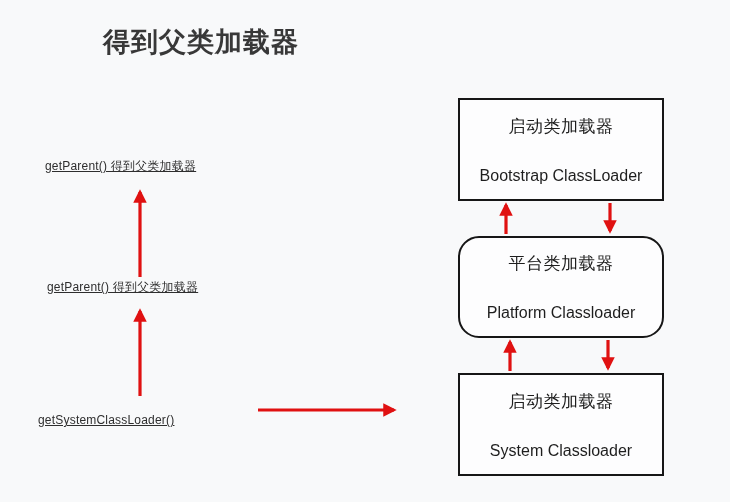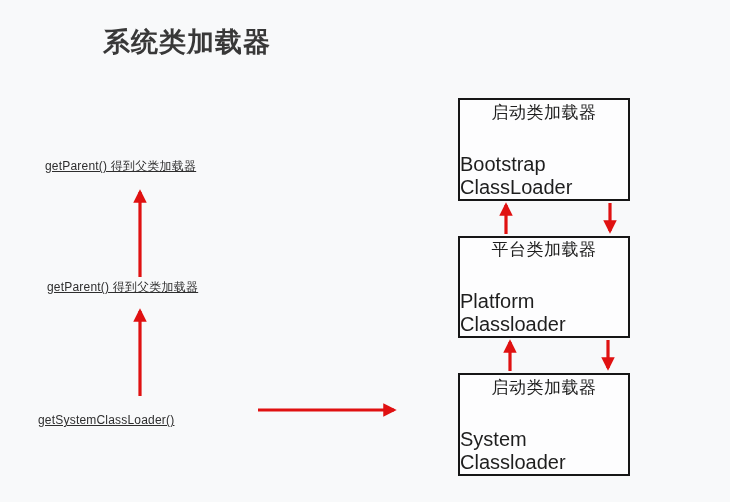--- a/index.html
+++ b/index.html
@@ -22,41 +22,41 @@
   }
   .side-label{
     position:absolute;
     font-size:12px;color:var(--label-color);
     white-space:nowrap;letter-spacing:0.2px;text-decoration:underline;
   }
   .label-1{left:45px;top:158px;}
   .label-2{left:47px;top:279px;}
   .label-3{left:38px;top:397px;margin-top:16px;}
   .loader-box{
-    position:absolute;left:458px;width:172px;height:103px;
+    position:absolute;left:458px;width:206px;height:103px;
     border:2px solid var(--box-border);
     background:var(--box-bg);
     display:flex;flex-direction:column;justify-content:center;align-items:center;
     gap:9px;
   }
   .box-bootstrap{top:98px;}
-  .box-platform{top:236px;height:102px;}
+  .box-platform{top:236px;height:102px;border-radius:21px;}
   .box-system{top:373px;}
   .box-line-zh{font-size:17px;color:var(--box-text);letter-spacing:0.5px;}
-  .box-line-en{font-size:20px;color:var(--box-text);margin-top:20px;}
+  .box-line-en{font-size:16px;color:var(--box-text);margin-top:20px;}
   .arrows-layer{position:absolute;left:0;top:0;width:730px;height:502px;pointer-events:none;}
   .arrow{stroke:var(--arrow);stroke-width:3.2;fill:none;}
   .arrow-head-shape{fill:var(--arrow);}
 </style>
 </head>
 <body>
 
 <div class="canvas">
 
-  <div class="diagram-title">系统类加载器</div>
+  <div class="diagram-title">得到父类加载器</div>
 
   <div class="side-label label-1">getParent() 得到父类加载器</div>
   <div class="side-label label-2">getParent() 得到父类加载器</div>
   <div class="side-label label-3">getSystemClassLoader()</div>
 
   <div class="loader-box box-bootstrap">
     <span class="box-line-zh">启动类加载器</span>
     <span class="box-line-en">Bootstrap ClassLoader</span>
   </div>
 

